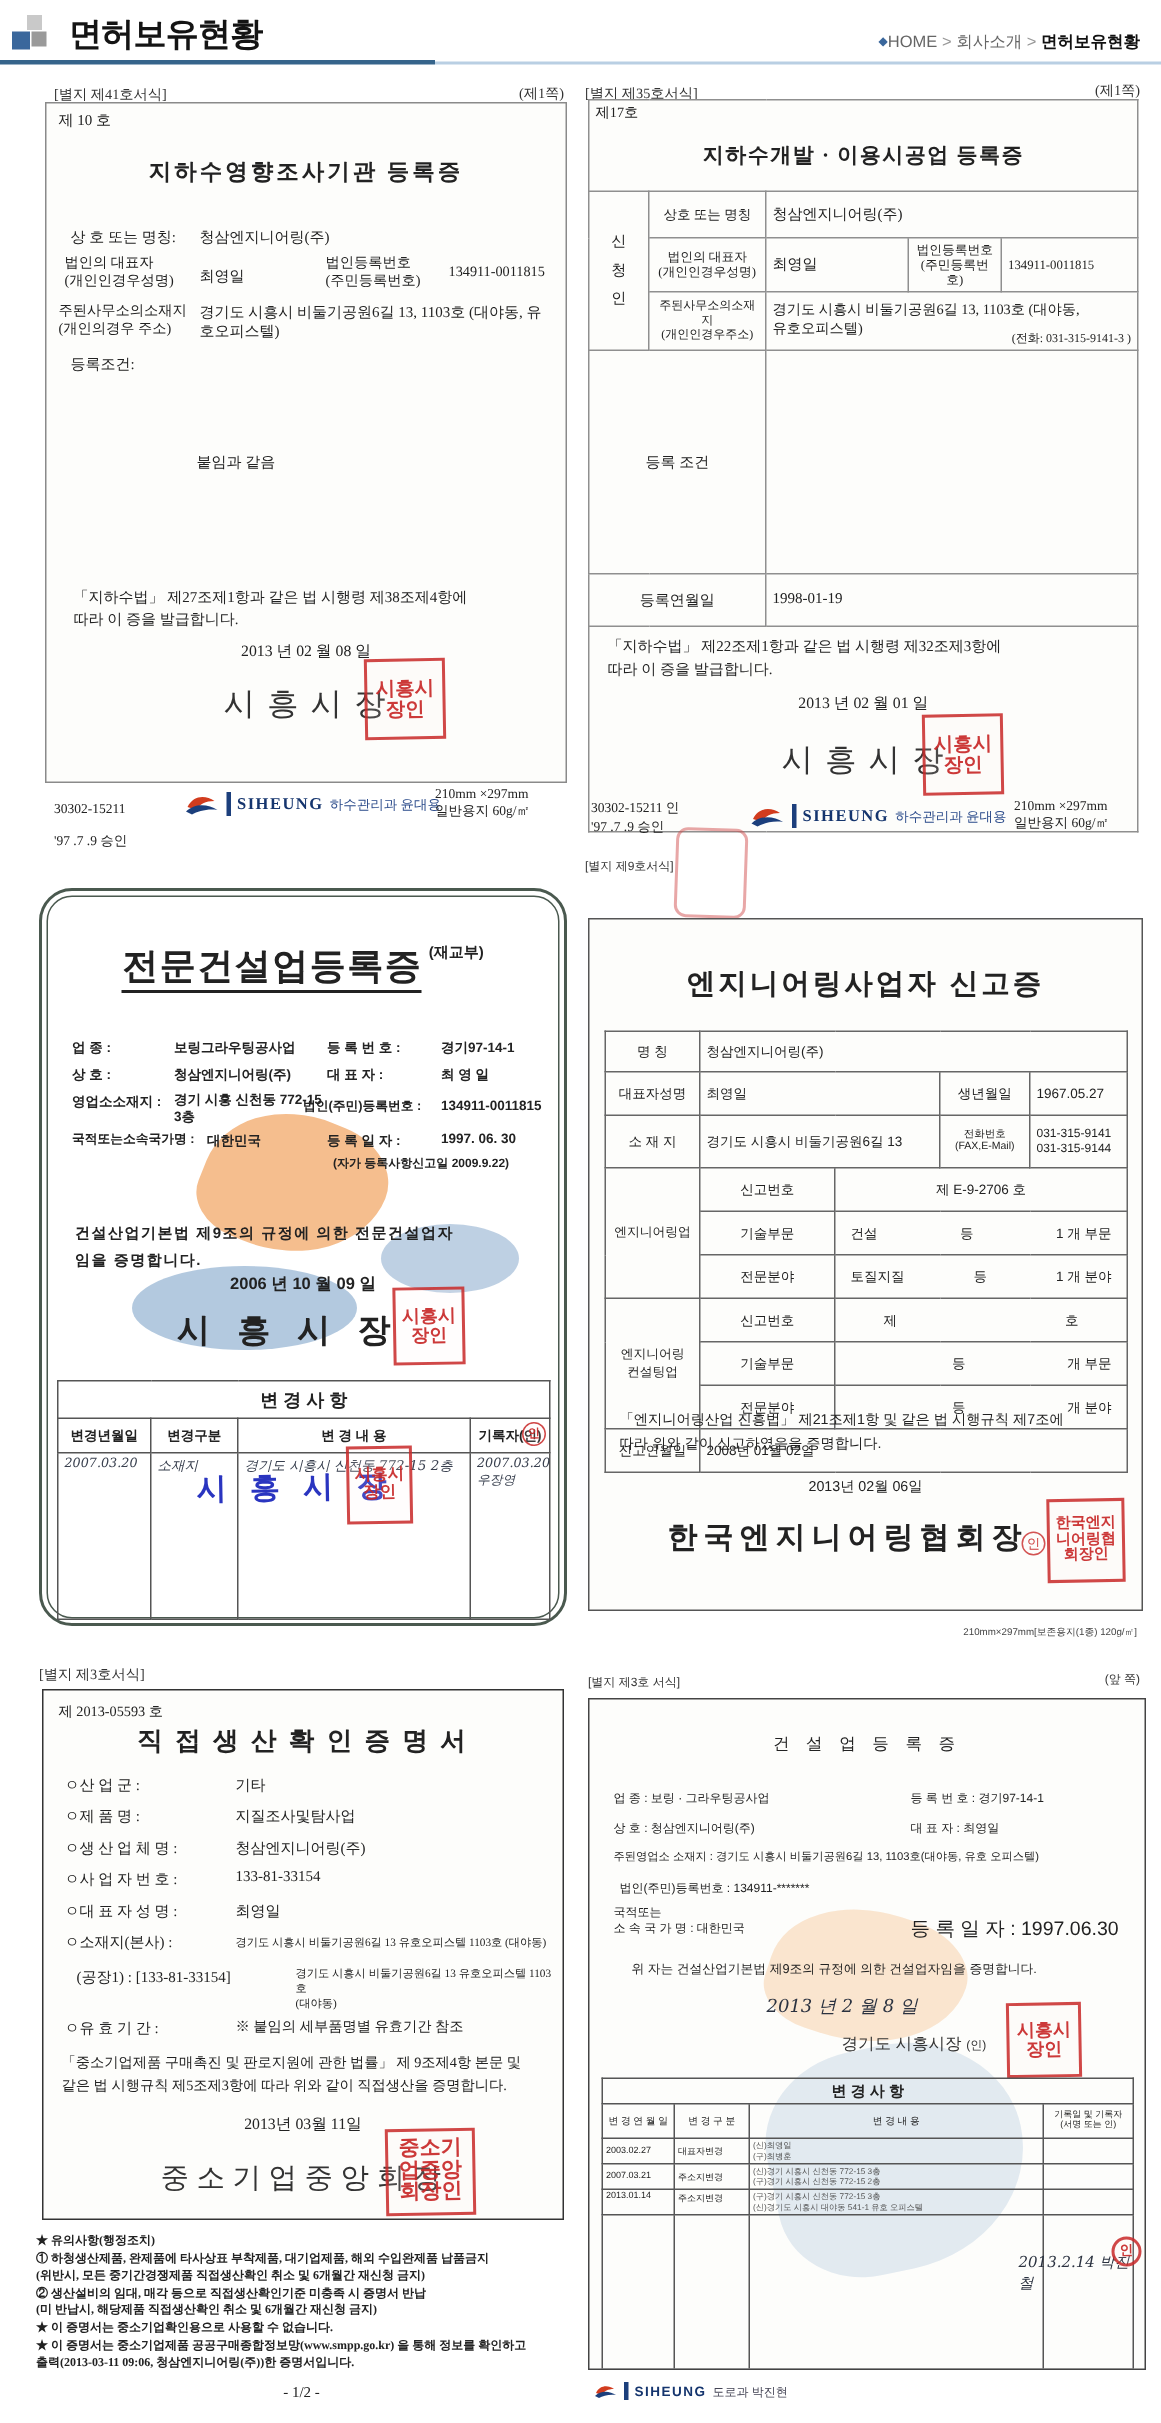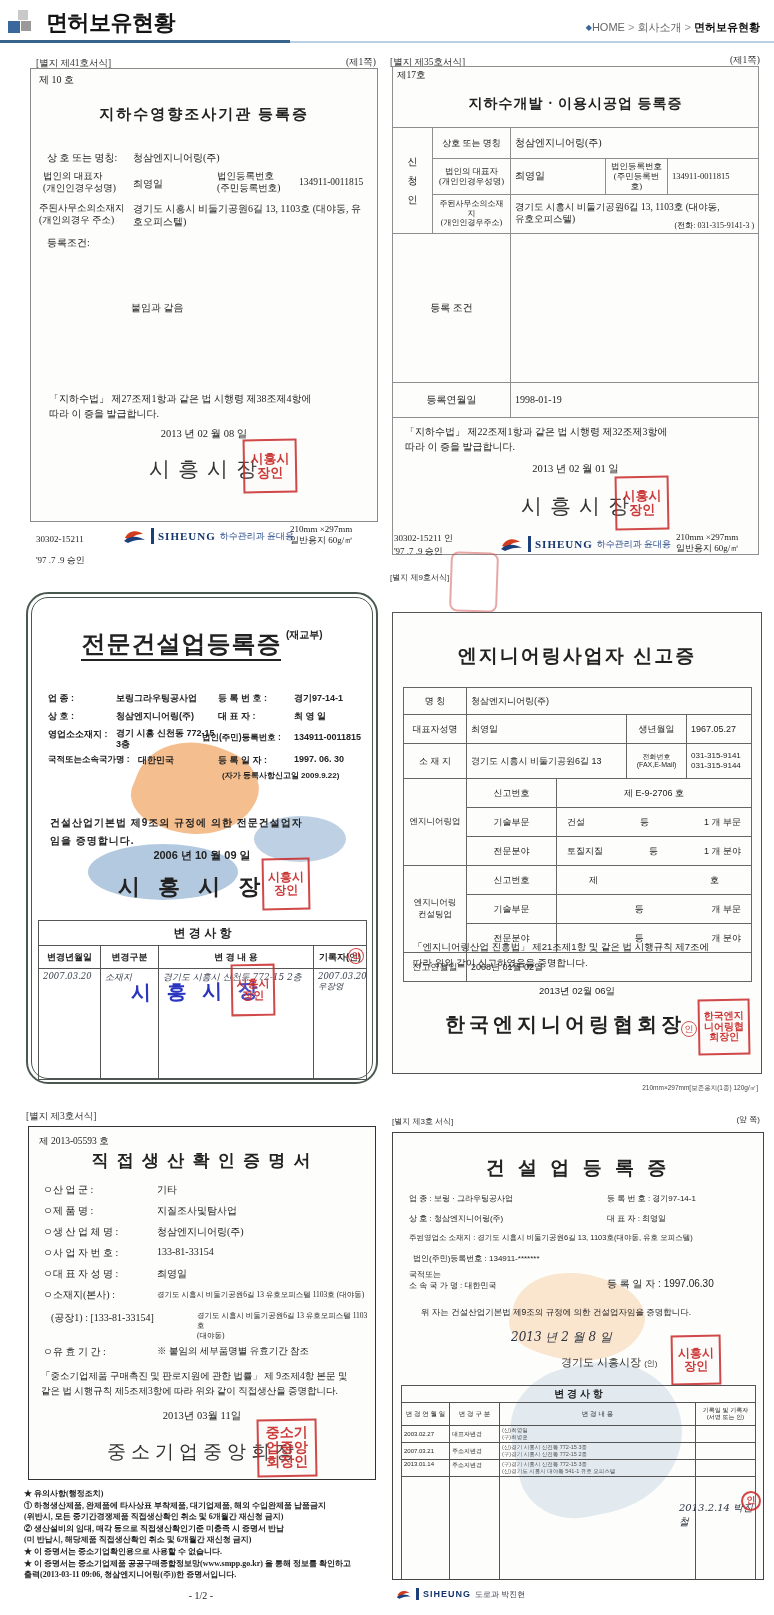--- a/index.html
+++ b/index.html
@@ -410,30 +410,30 @@
 출력(2013-03-11 09:06, 청삼엔지니어링(주))한 증명서입니다.</div>
   <div class="abs ctr" style="left:0;top:482px;width:354px;font-size:10px;">- 1/2 -</div>
 </div>
 
 <div class="cert sans" style="left:388px;top:1108px;width:378px;height:507px;">
   <span class="abs" style="left:4px;top:8px;font-size:8px;color:#333;">[별지 제3호 서식]</span>
   <span class="abs" style="right:6px;top:6px;font-size:8px;color:#333;">(앞 쪽)</span>
   <div class="pbox" style="left:4px;top:24px;width:370px;height:446px;border:1.5px solid #444;overflow:hidden;">
     <div class="shape" style="left:120px;top:140px;width:130px;height:90px;background:#f6c79a;opacity:.45;border-radius:62% 38% 70% 30%;transform:rotate(18deg);"></div>
     <div class="shape" style="left:120px;top:230px;width:170px;height:150px;background:#b9cde2;opacity:.4;border-radius:45% 55% 60% 40%;transform:rotate(-12deg);"></div>
-    <div class="abs ctr" style="left:0;top:22px;width:100%;font-size:19px;font-weight:bold;letter-spacing:4px;">건  설  업  등  록  증</div>
+    <div class="abs ctr" style="left:0;top:22px;width:100%;font-size:11px;font-weight:normal;letter-spacing:4px;">건  설  업  등  록  증</div>
     <span class="abs" style="left:16px;top:60px;font-size:8px;">업                종 : 보링 · 그라우팅공사업</span>
     <span class="abs" style="left:214px;top:60px;font-size:8px;">등  록  번  호 : 경기97-14-1</span>
     <span class="abs" style="left:16px;top:80px;font-size:8px;">상                호 : 청삼엔지니어링(주)</span>
     <span class="abs" style="left:214px;top:80px;font-size:8px;">대   표   자 : 최영일</span>
     <span class="abs" style="left:16px;top:100px;font-size:7.5px;">주된영업소  소재지 : 경기도 시흥시 비둘기공원6길 13,   1103호(대야동, 유호 오피스텔)</span>
     <span class="abs" style="left:20px;top:120px;font-size:8px;">법인(주민)등록번호 : 134911-*******</span>
     <span class="abs pre" style="left:16px;top:136px;font-size:8px;line-height:1.4;">국적또는
 소 속 국 가 명 : 대한민국</span>
-    <span class="abs" style="left:214px;top:144px;font-size:10px;">등  록  일  자 : 1997.06.30</span>
+    <span class="abs" style="left:214px;top:144px;font-size:13px;">등  록  일  자 : 1997.06.30</span>
     <div class="abs" style="left:28px;top:174px;width:330px;font-size:8.5px;">위 자는 건설산업기본법 제9조의 규정에 의한 건설업자임을 증명합니다.</div>
     <div class="abs hand" style="left:118px;top:196px;font-size:12px;color:#2b3240;">2013  년   2 월   8  일</div>
     <div class="abs" style="left:168px;top:222px;font-size:11px;color:#333;">
       <span>경기도 시흥시장</span>
       <span style="font-size:8px;">(인)</span>
     </div>
     <div class="seal" style="left:278px;top:202px;width:50px;height:50px;font-size:12px;">시흥시장인</div>
     <table class="c6t">
       <colgroup>
           <col style="width:48px">

